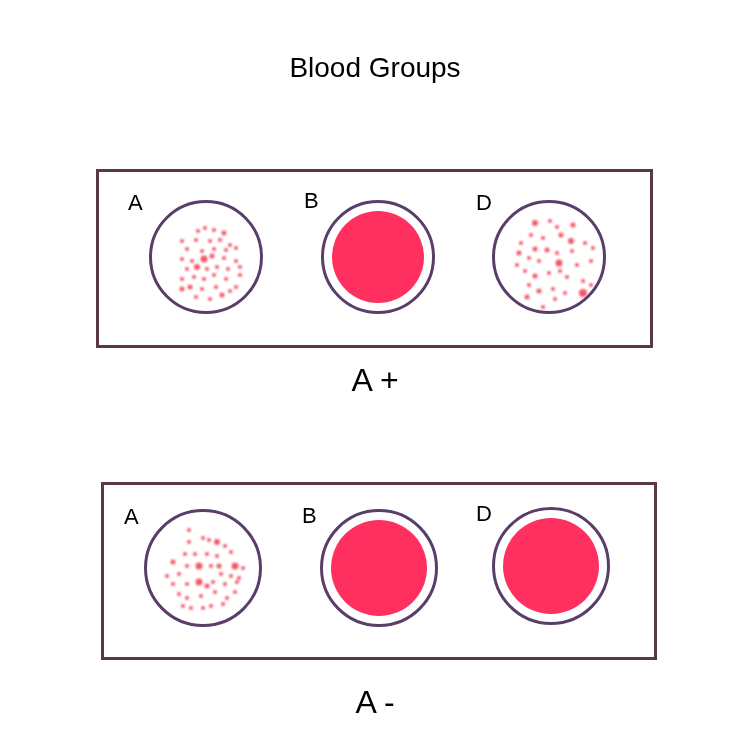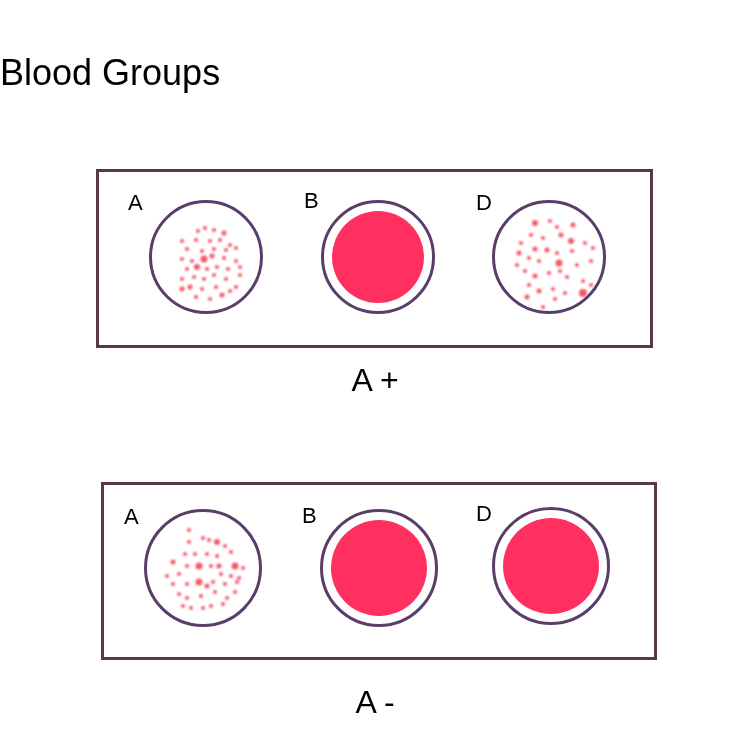--- a/index.html
+++ b/index.html
@@ -1,19 +1,19 @@
 <!DOCTYPE html>
 <html><head>
 <meta charset="utf-8">
 <style>
   html, body { margin:0; padding:0; background:#ffffff; }
   body { width:750px; height:750px; position:relative; overflow:hidden;
          font-family:"Liberation Sans", sans-serif; color:#000; }
-  .title { position:absolute; left:0; width:750px; top:52px; text-align:left;
-           font-size:36px; }
+  .title { position:absolute; left:0; width:750px; top:52px; text-align:center;
+           font-size:28px; }
   .panel { position:absolute; border:3px solid #5a3a40; box-sizing:border-box; background:#fff; }
   .lbl { position:absolute; font-size:22px; }
   .well { position:absolute; width:114px; height:114px; border-radius:50%;
           border:3px solid #5a3e6a; box-sizing:border-box; background:#fff; overflow:hidden; }
   .solid { position:absolute; left:8px; top:8px; width:92px; height:92px; border-radius:50%;
            background:radial-gradient(circle, #ff3060 0%, #ff3060 78%, #f5102a 88%, #ff5060 95%, rgba(255,255,255,0) 100%); }
   .result { position:absolute; left:0; width:750px; text-align:center; font-size:32px; }
   svg.dots { position:absolute; left:0; top:0; }
 </style>
 </head>

